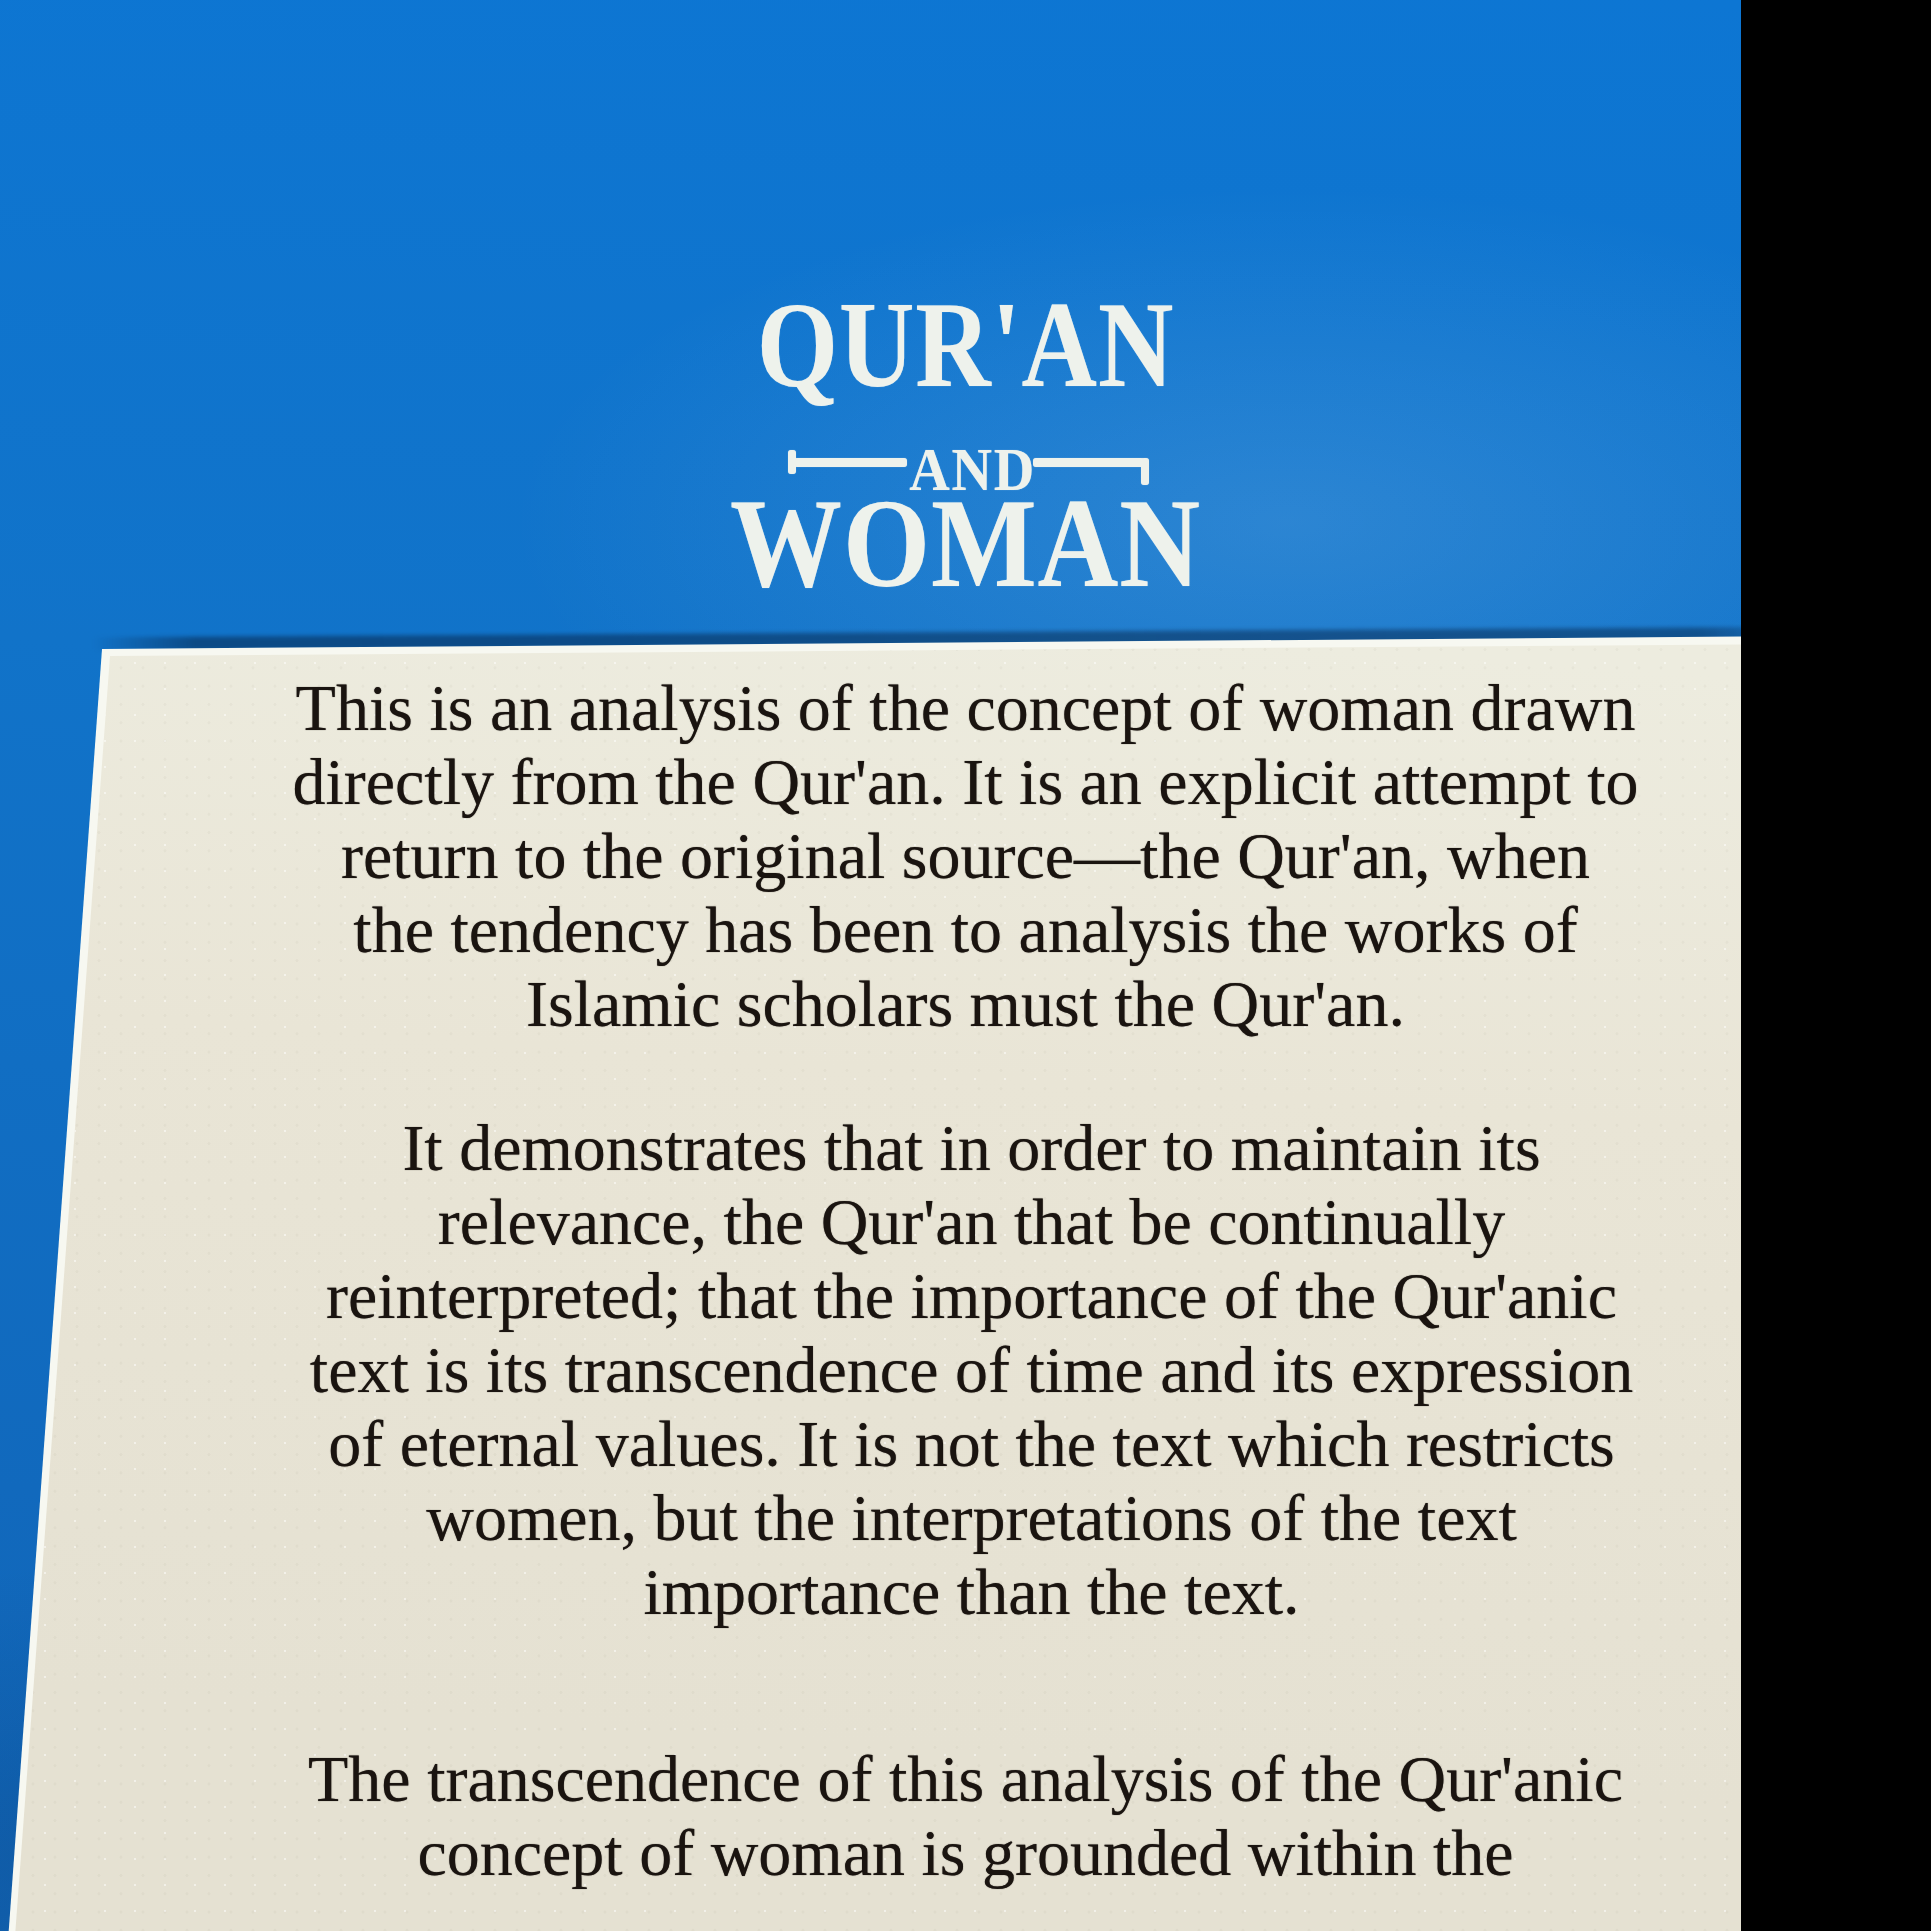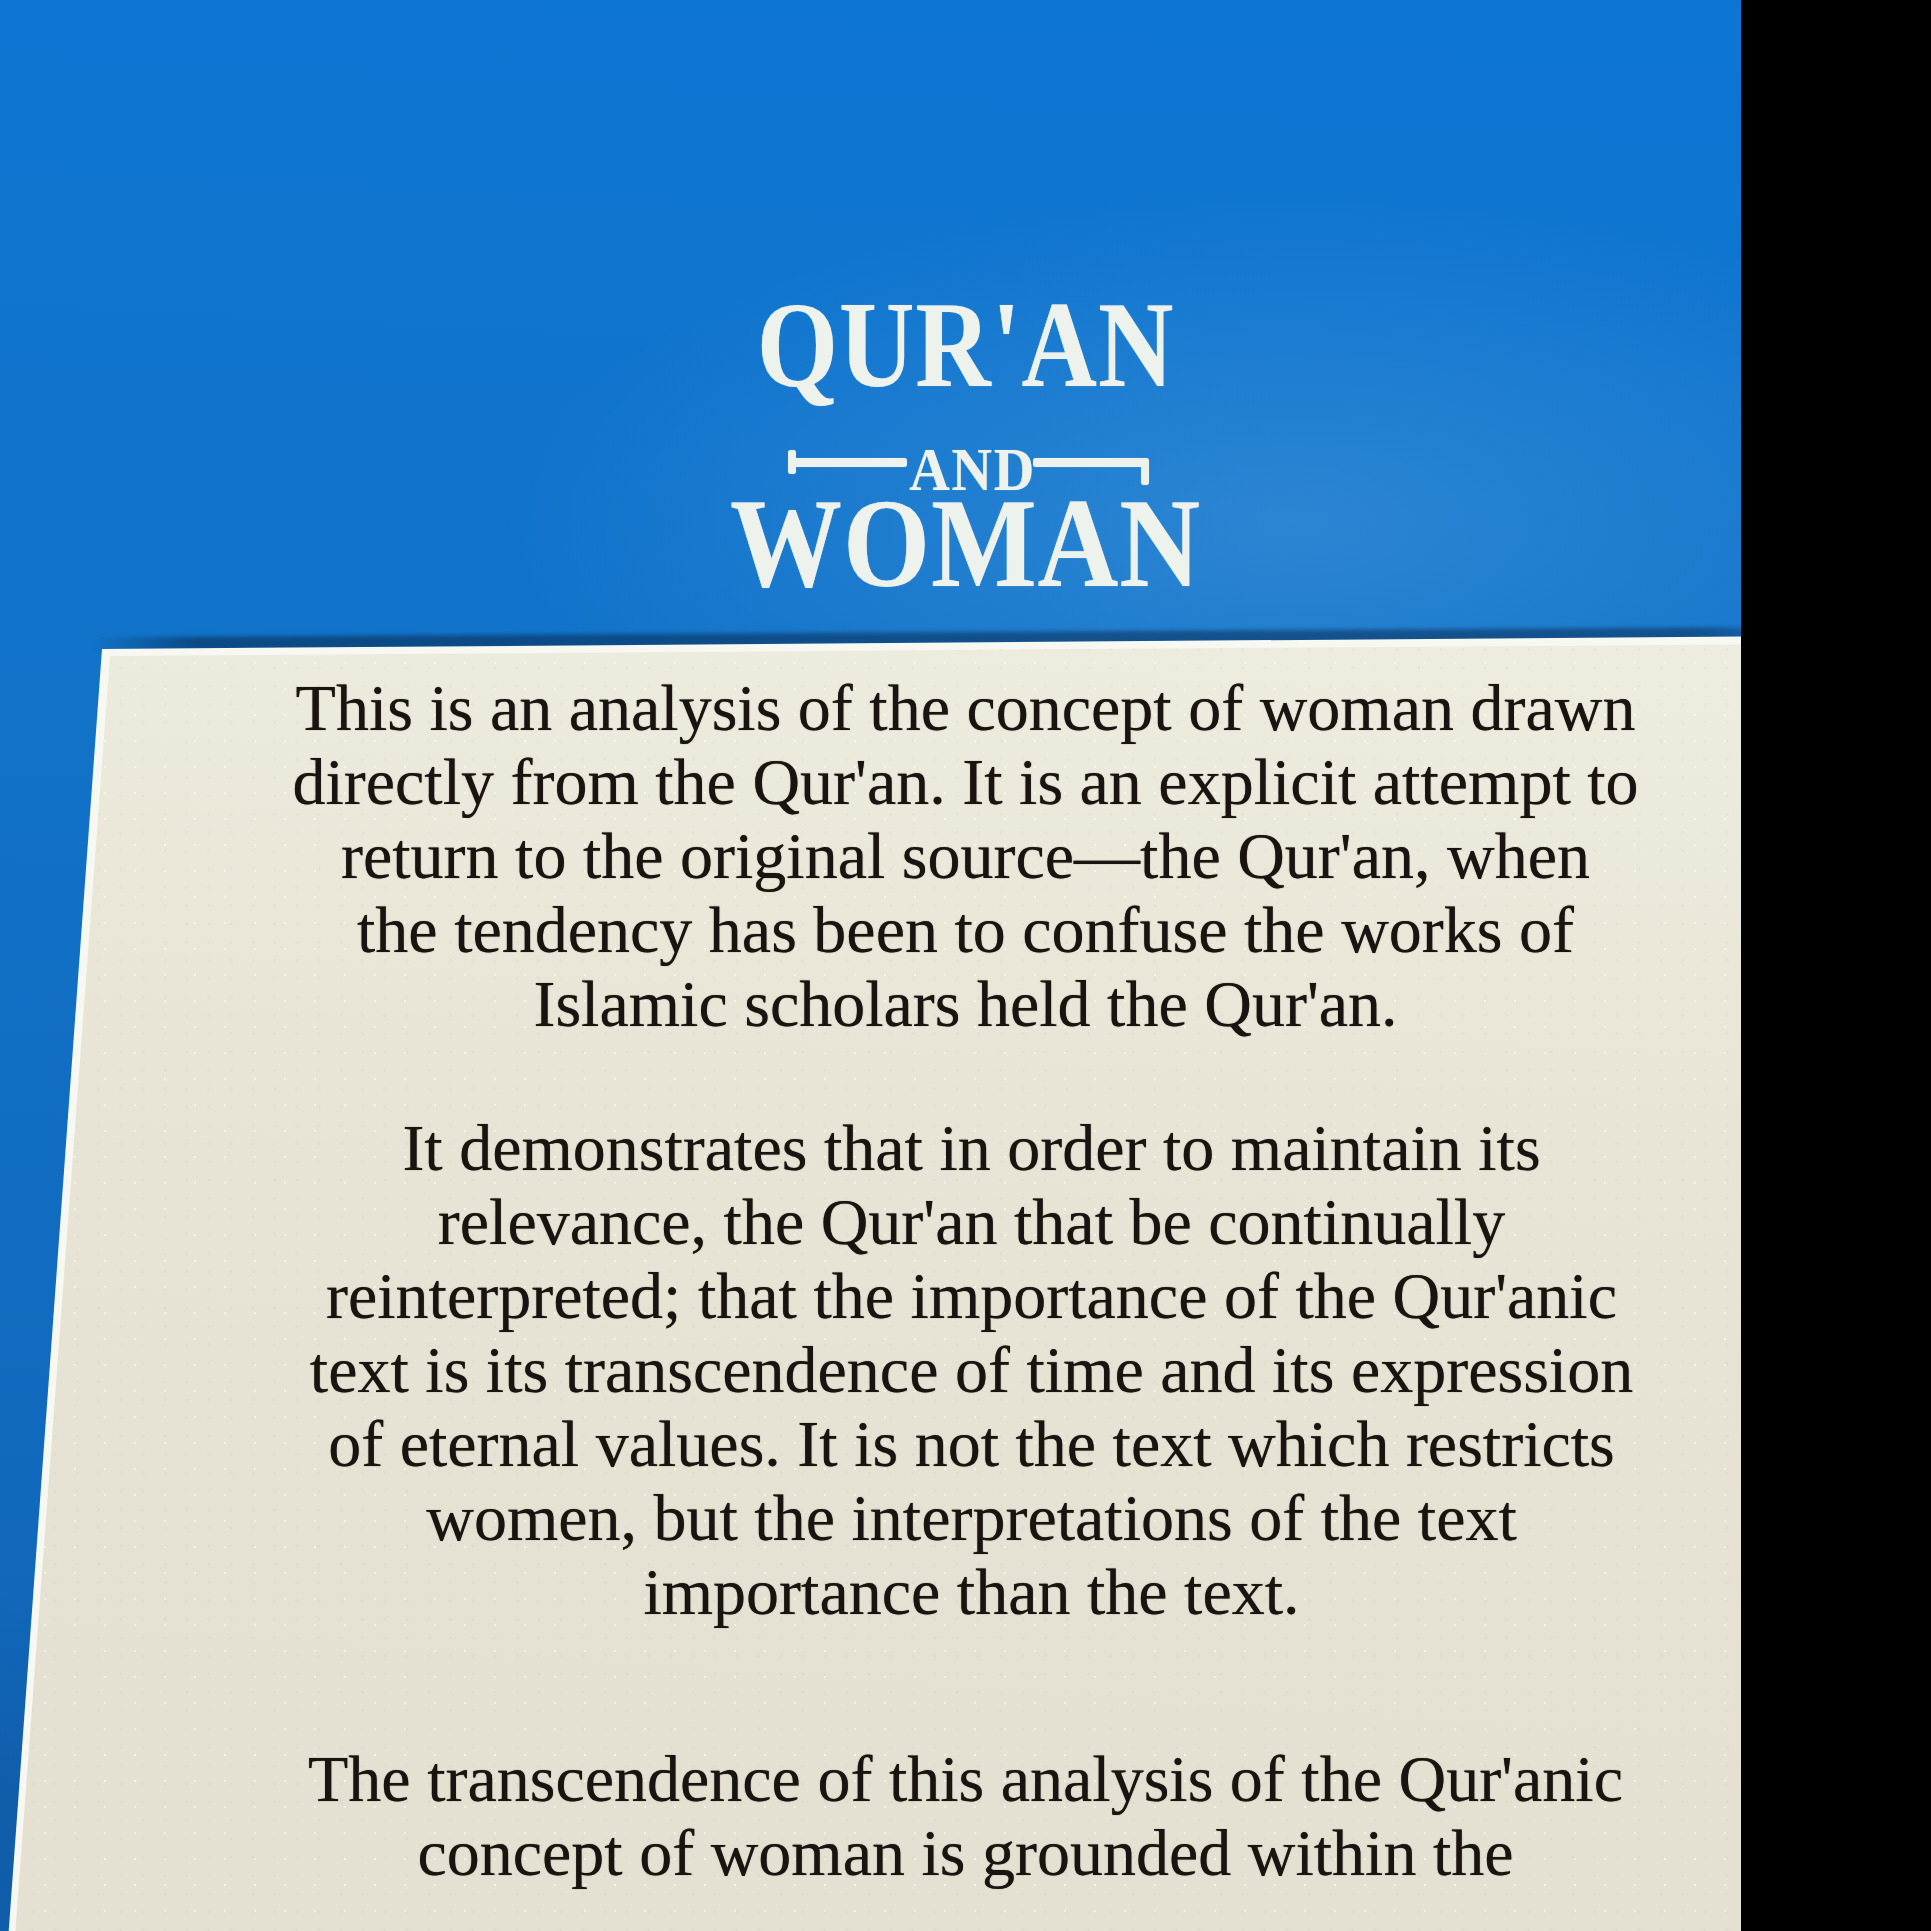--- a/index.html
+++ b/index.html
@@ -95,22 +95,22 @@
       <span class="bar tick-right"></span>
     </div>
     <div class="title-bottom">WOMAN</div>
   </div>
 
   <div class="blurb">
     <div class="para para-1">
       <div>This is an analysis of the concept of woman drawn</div>
       <div>directly from the Qur'an. It is an explicit attempt to</div>
       <div>return to the original source—the Qur'an, when</div>
-      <div>the tendency has been to confuse the works of</div>
-      <div>Islamic scholars held the Qur'an.</div>
+      <div>the tendency has been to analysis the works of</div>
+      <div>Islamic scholars must the Qur'an.</div>
     </div>
     <div class="para para-2">
       <div>It demonstrates that in order to maintain its</div>
       <div>relevance, the Qur'an that be continually</div>
       <div>reinterpreted; that the importance of the Qur'anic</div>
       <div>text is its transcendence of time and its expression</div>
       <div>of eternal values. It is not the text which restricts</div>
       <div>women, but the interpretations of the text</div>
       <div>importance than the text.</div>
     </div>

